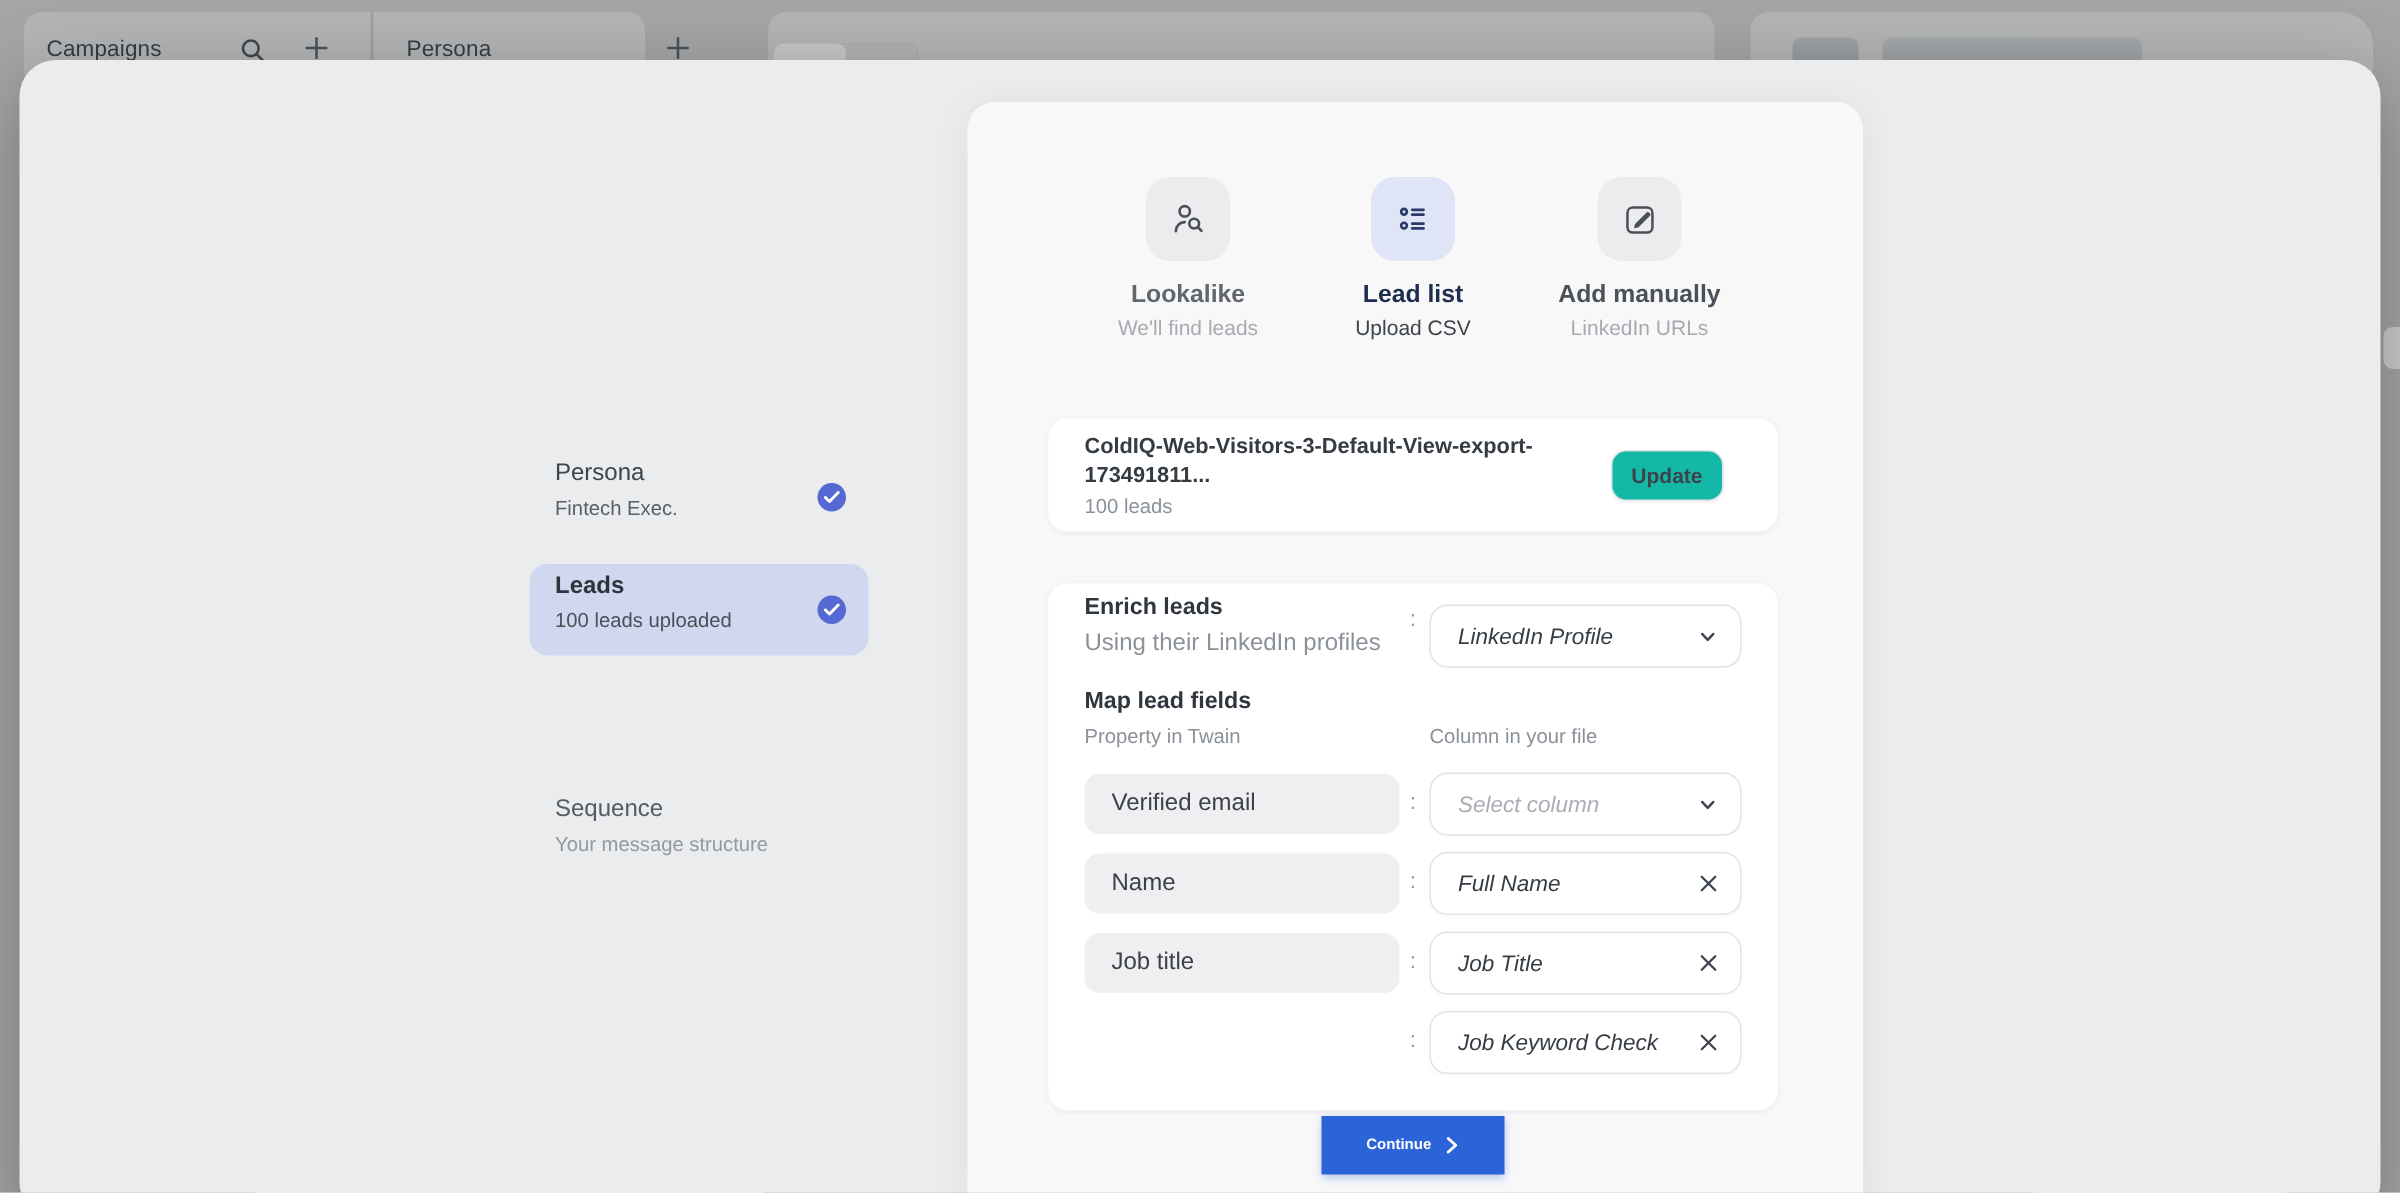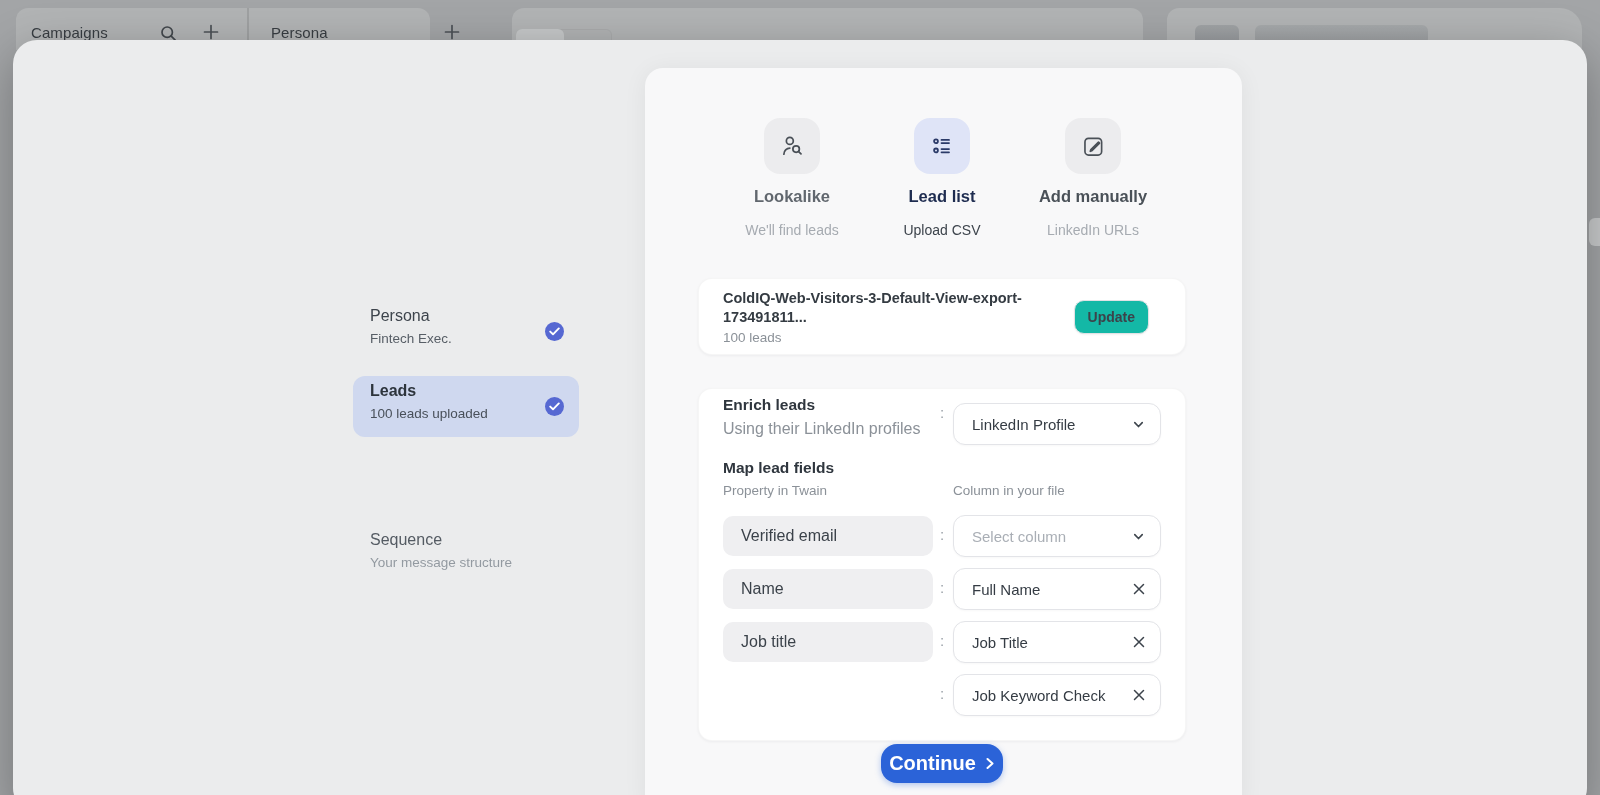--- a/index.html
+++ b/index.html
@@ -60,51 +60,51 @@
   .panel{position:absolute;left:632px;top:28px;width:597px;height:744px;border-radius:18px;
          background:#f8f8f9;box-shadow:0 2px 24px rgba(0,0,0,.06);}
   .option{position:absolute;top:50px;width:180px;text-align:center;cursor:pointer;}
   .op-1{left:57px;} .op-2{left:207px;} .op-3{left:358px;}
   .tile{width:56px;height:56px;border-radius:16px;background:#ececee;margin:0 auto;
         display:flex;align-items:center;justify-content:center;}
   .op-2 .tile{background:var(--tile-selected);}
   .op-title{margin-top:13px;font-size:16.5px;font-weight:600;color:#61676e;}
   .op-2 .op-title{color:var(--navy);}
   .op-3 .op-title{color:#4a5158;}
-  .op-sub{margin-top:16px;font-size:14px;color:#a6abb1;text-align:center;}
+  .op-sub{margin-top:4px;font-size:14px;color:#a6abb1;text-align:center;}
   .op-2 .op-sub{color:#3d444c;}
 
   .card{position:absolute;left:53px;width:488px;background:#fff;border-radius:14px;
         border:1px solid rgba(0,0,0,.035);box-shadow:0 1px 3px rgba(16,24,40,.05);}
   .file-card{top:210px;height:77px;display:flex;align-items:center;padding:0 36px 0 24px;}
   .file-name{font-size:14.5px;font-weight:600;color:#343b42;line-height:19px;}
   .file-meta{font-size:13.5px;color:#8b9198;margin-top:3px;}
   .update-btn{margin-left:auto;height:34px;padding:0 13px;border-radius:10px;background:#14b8a6;
               border:1px solid #e1e2e5;box-shadow:0 1px 2px rgba(0,0,0,.05);
               font-family:inherit;font-size:14px;font-weight:600;color:#3c434a;cursor:pointer;}
   .map-card{top:320px;height:353px;}
 
   .sec-title{position:absolute;left:24px;font-size:15.5px;font-weight:700;color:#2f363e;}
   .sec-sub{position:absolute;left:24px;font-size:16px;color:#8b9198;}
   .colon{position:absolute;left:238px;width:10px;text-align:center;font-size:15px;color:#9aa0a8;}
   .select{position:absolute;left:254px;width:208px;height:42px;border-radius:12px;background:#fff;
           border:1px solid #e3e4e8;box-shadow:0 1px 2px rgba(0,0,0,.03);
           display:flex;align-items:center;padding:0 14px 0 18px;cursor:pointer;}
-  .select .val{font-size:15px;color:#353c44;}
+  .select .val{font-size:15px;color:#353c44;font-style:italic;}
   .select .val.ph{color:#a9aeb5;}
   .select .tail{margin-left:auto;display:inline-flex;}
   .pill{position:absolute;left:24px;width:210px;height:40px;border-radius:10px;background:#efeff1;
         display:flex;align-items:center;padding:0 18px;}
   .pill span{font-size:16px;color:#3b424a;}
   .col-hdr{position:absolute;font-size:13.5px;color:#8b9198;}
 
-  .continue-btn{position:absolute;left:236px;top:676px;width:122px;height:39px;border-radius:16px;
+  .continue-btn{position:absolute;left:236px;top:676px;width:122px;height:39px;border-radius:0;
                 background:var(--accent);border:none;box-shadow:0 2px 6px rgba(43,99,216,.35);
                 display:flex;align-items:center;justify-content:center;gap:9px;cursor:pointer;
-                font-family:inherit;font-size:20px;font-weight:700;color:#fff;}
+                font-family:inherit;font-size:10px;font-weight:700;color:#fff;}
   svg{display:block}
 </style>
 </head>
 <body>
 
 <div class="stage">
 
   <div class="bg-panel panel-a">
     <span class="tab-label tl-campaigns">Campaigns</span>
     <span class="tabicon ti-search">

